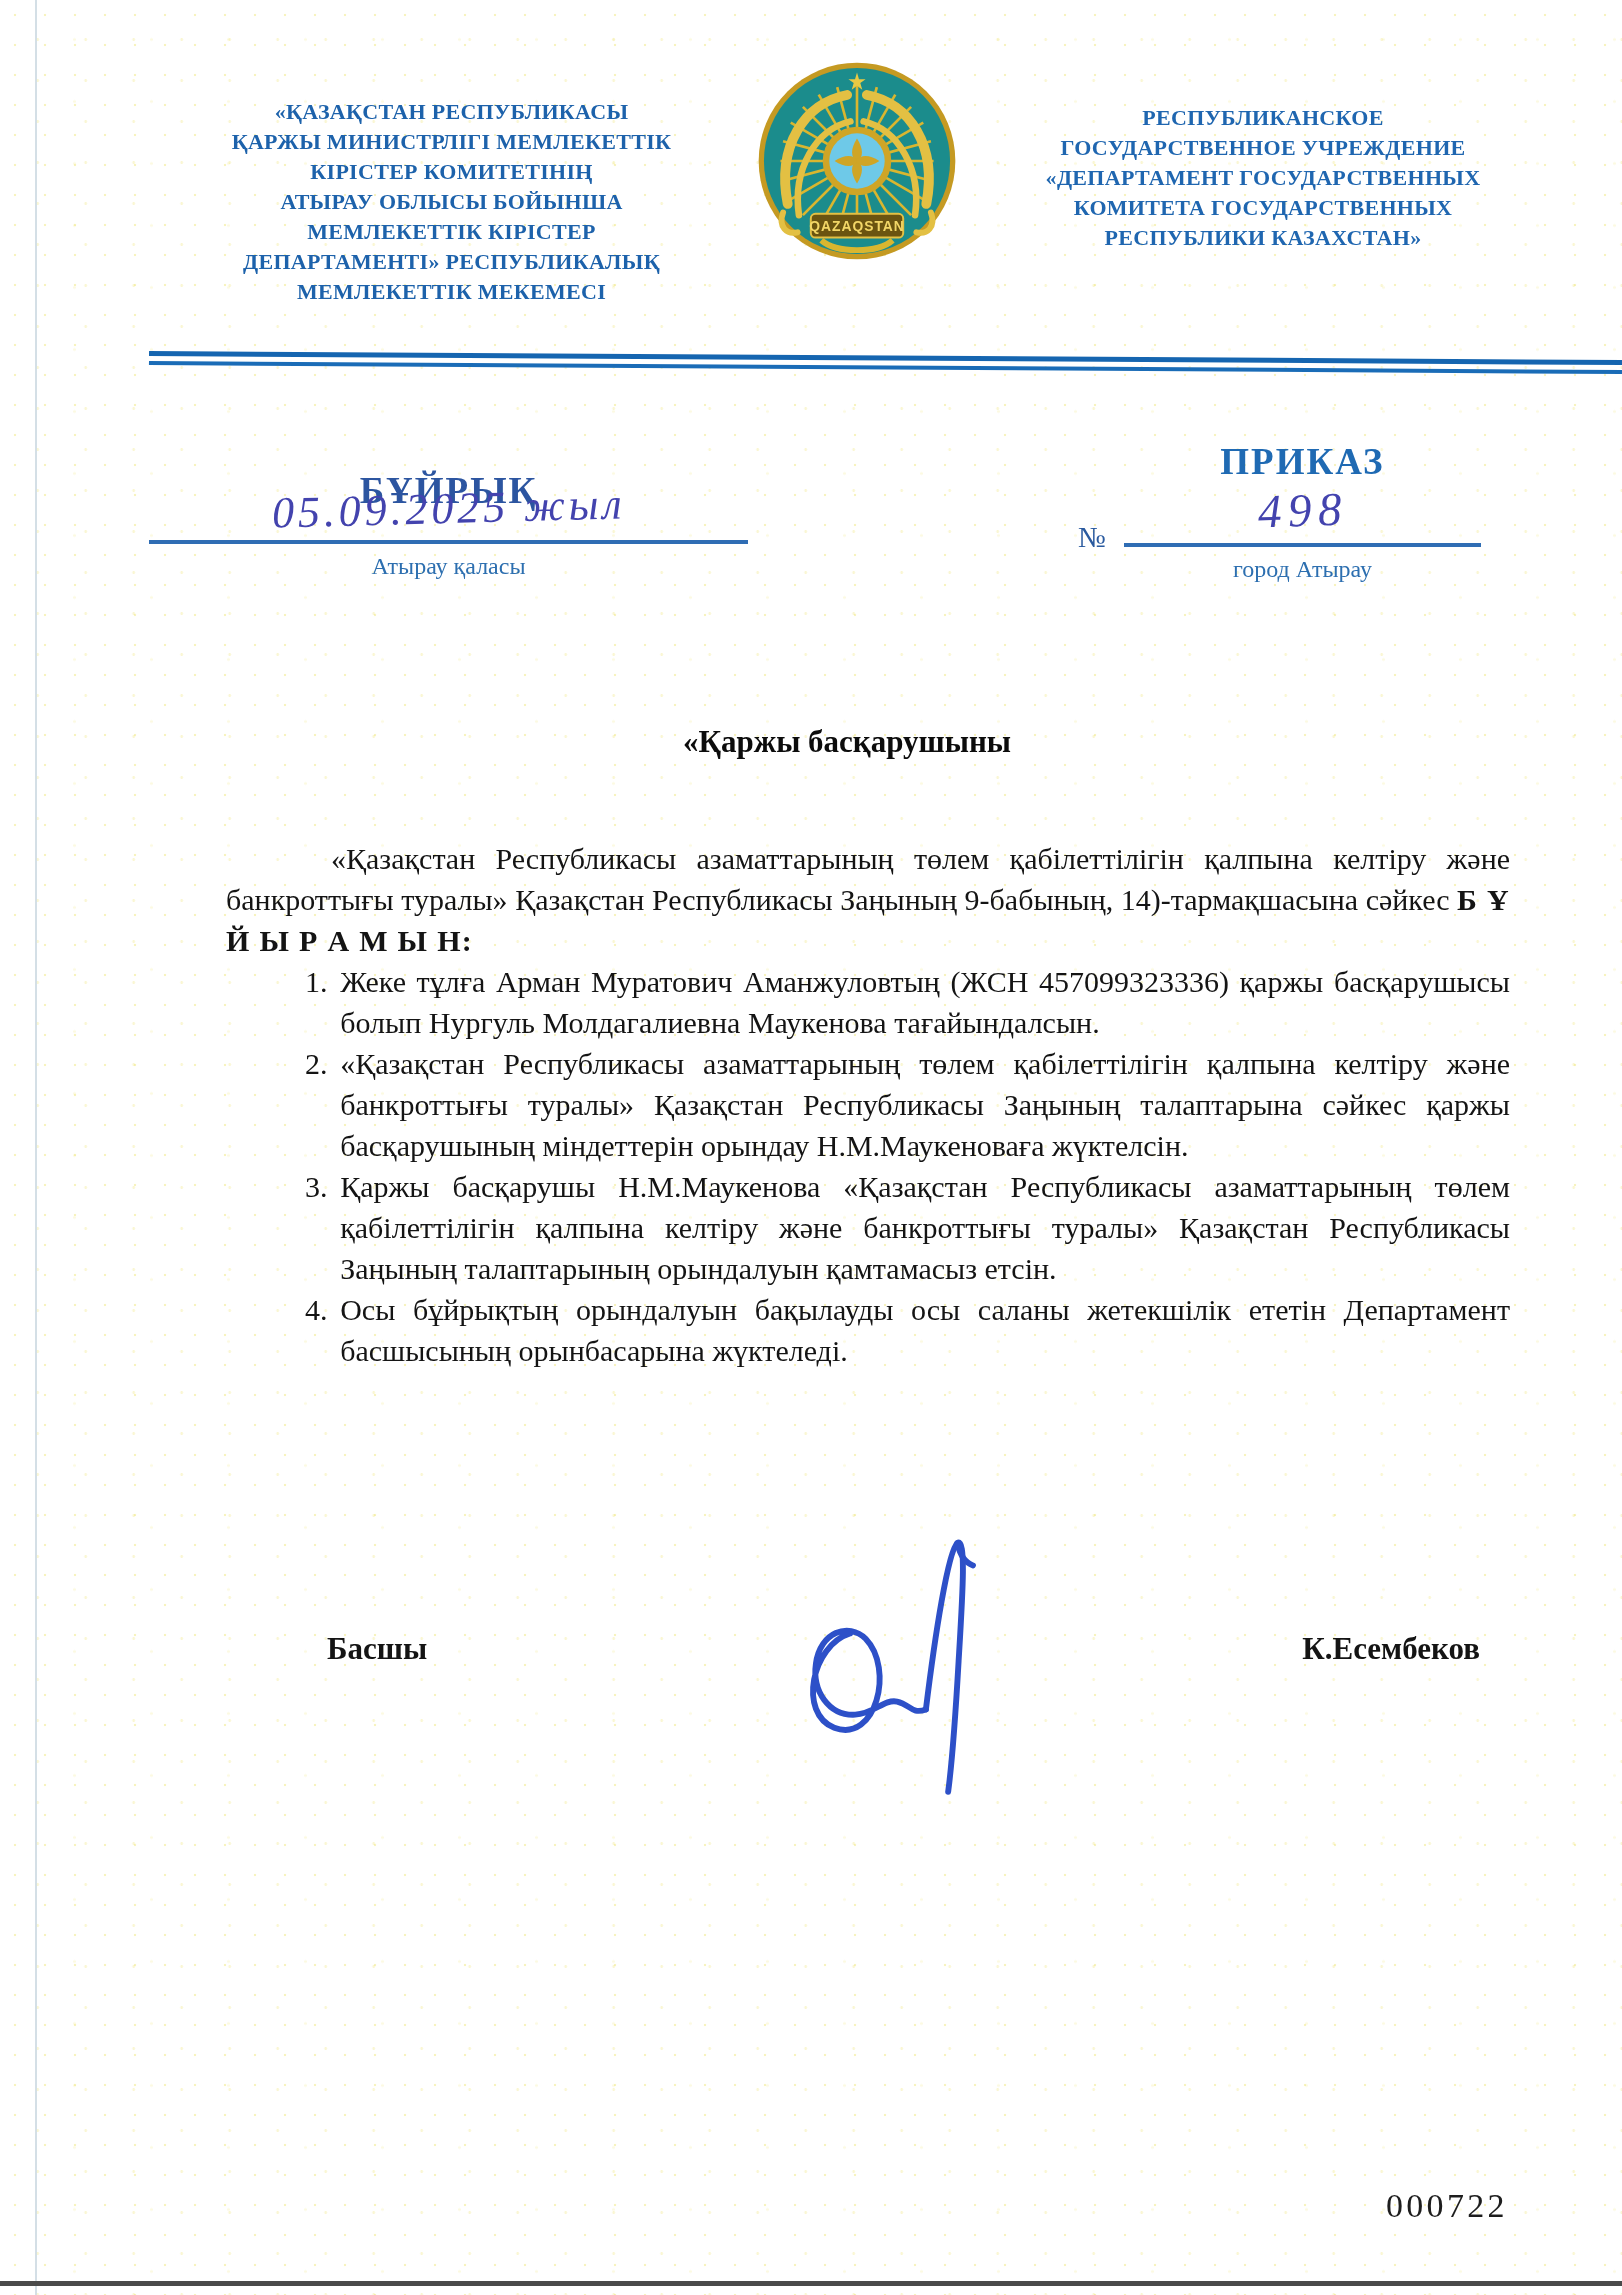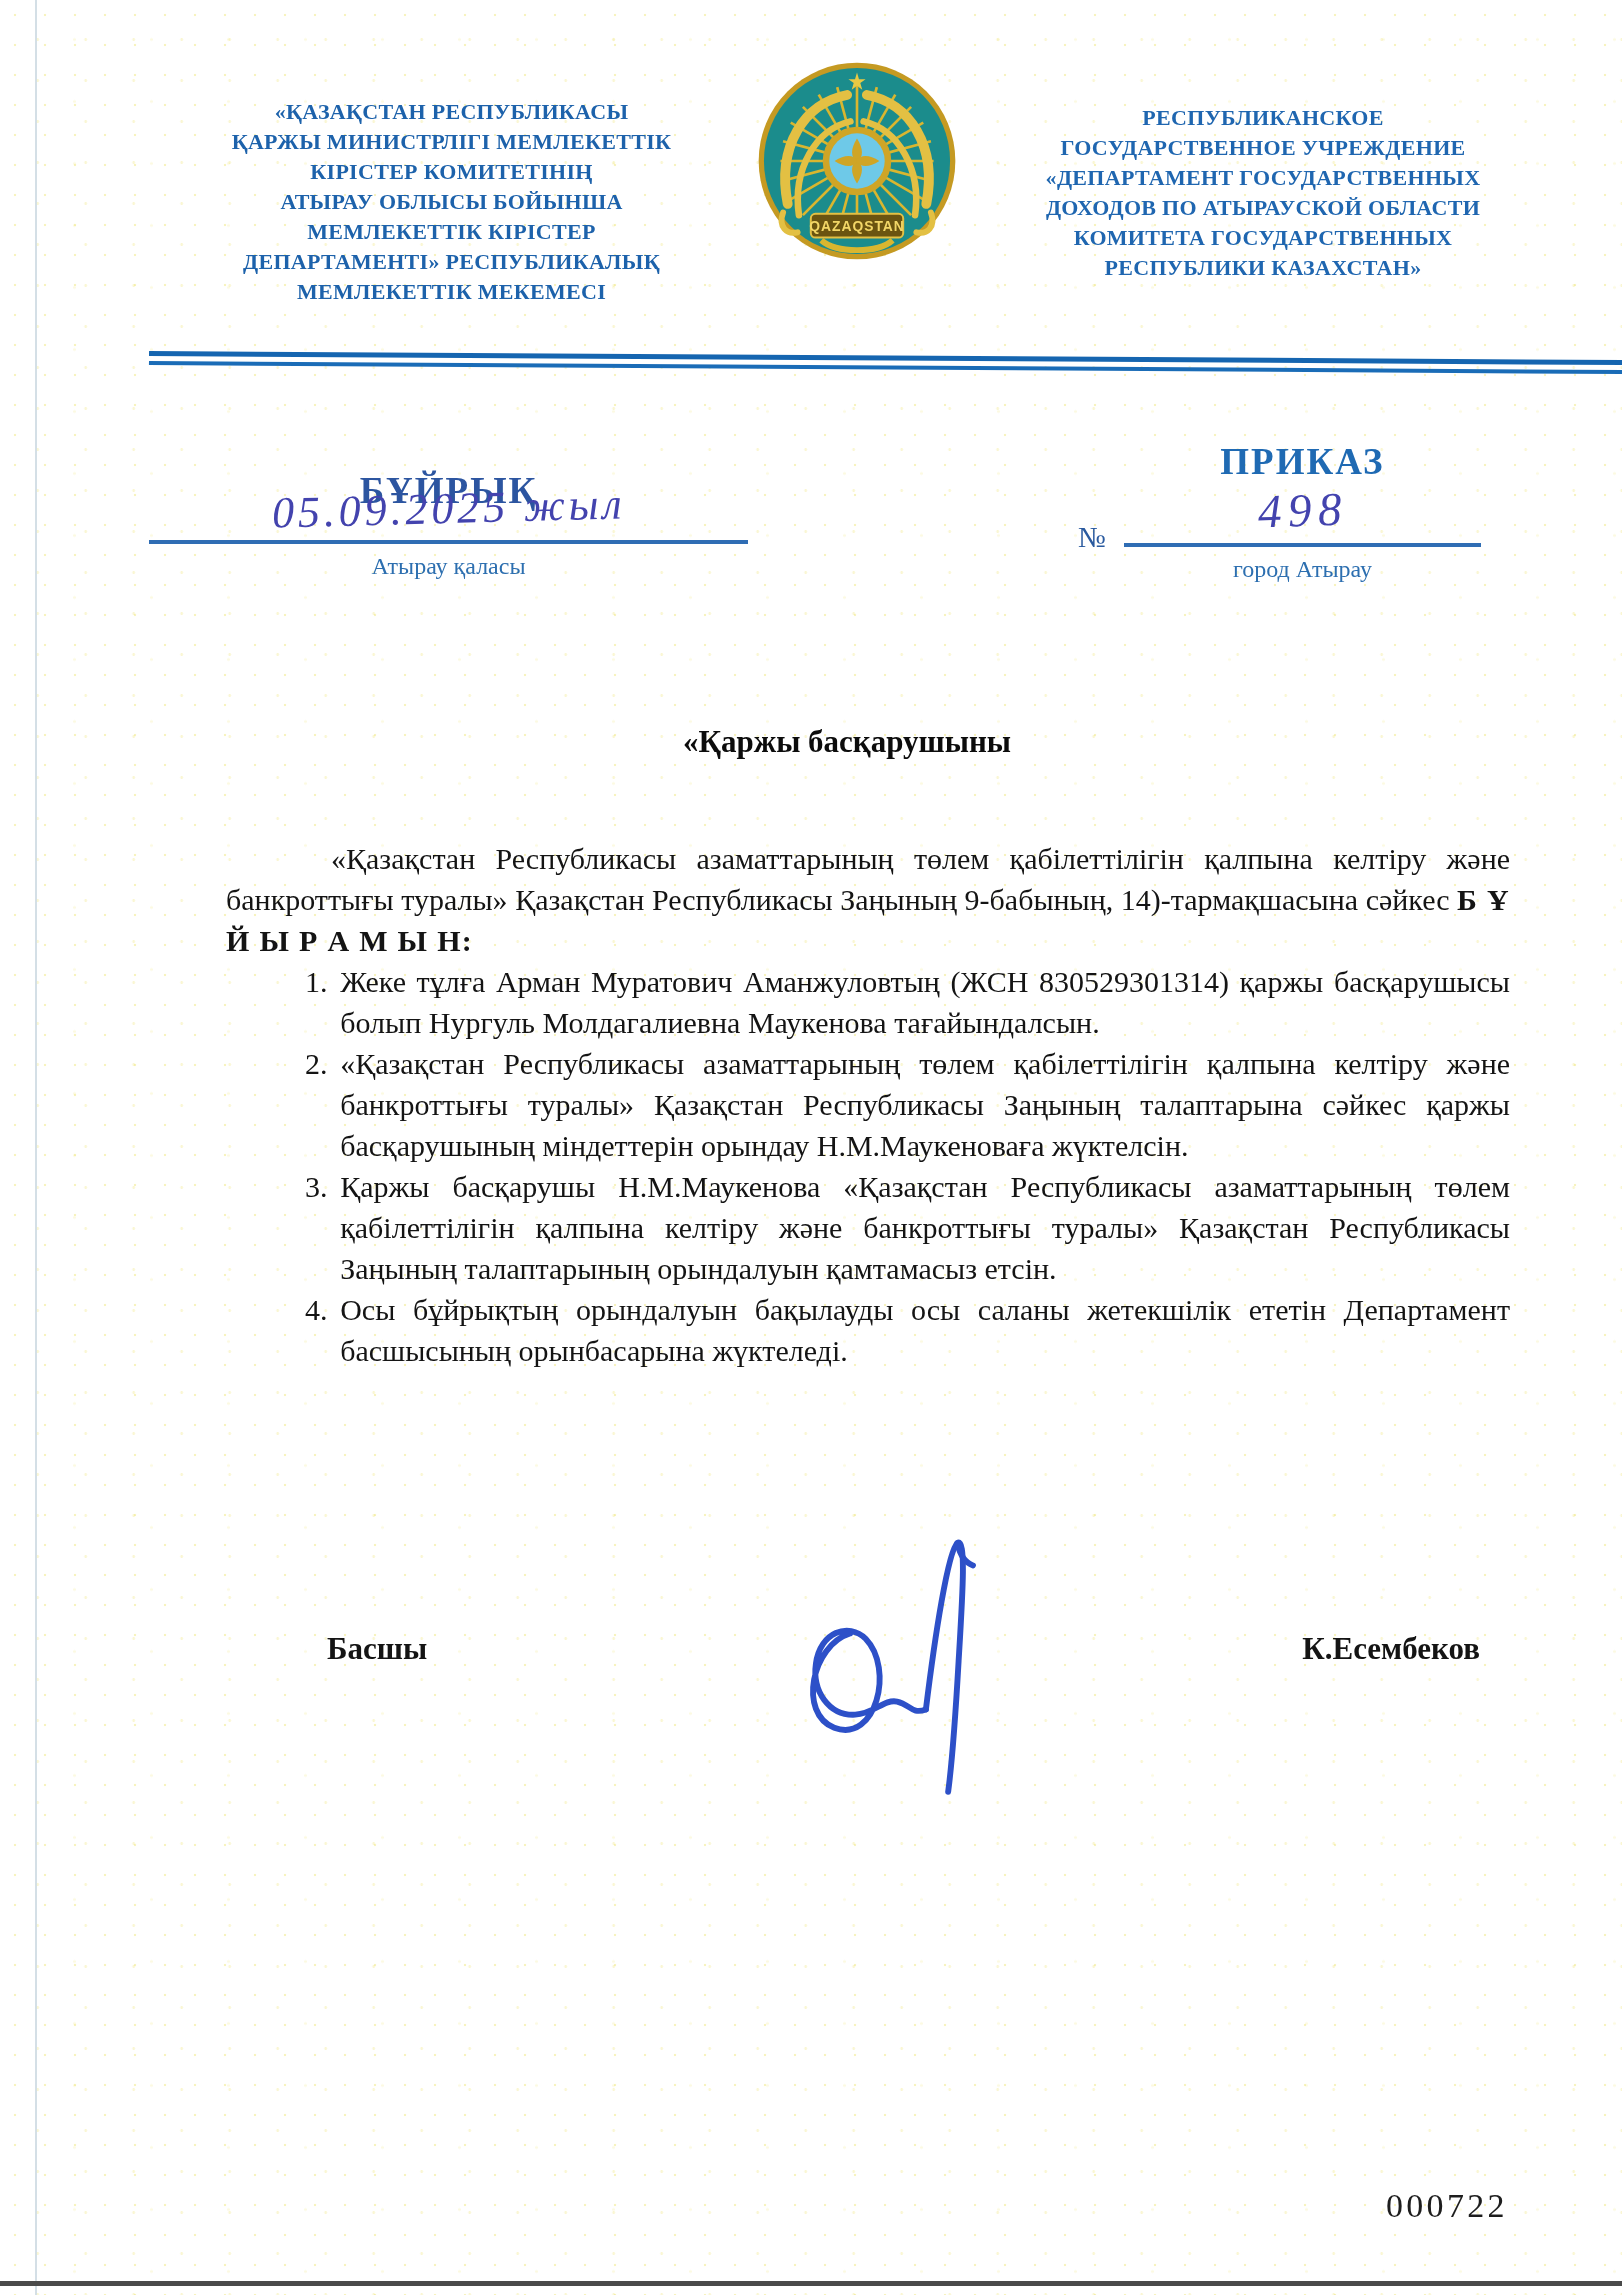--- a/index.html
+++ b/index.html
@@ -131,21 +131,20 @@
     <polygon fill="#e8c944" points="150,16 153,26 163,26 155,32 158,42 150,36 142,42 145,32 137,26 147,26"></polygon>
     <rect x="80" y="230" width="140" height="36" rx="7" fill="#6b5410" stroke="#e3c043" stroke-width="3"></rect>
     <text x="150" y="256" text-anchor="middle" font-family="Liberation Sans, sans-serif" font-size="21" font-weight="bold" fill="#f2d667" letter-spacing="1.5">QAZAQSTAN</text>
     <path d="M96,270 C118,290 182,290 204,270" stroke="#d9b62f" stroke-width="9" fill="none"></path>
   </svg>
 
   <div class="org org-right">
     <div>РЕСПУБЛИКАНСКОЕ</div>
     <div>ГОСУДАРСТВЕННОЕ УЧРЕЖДЕНИЕ</div>
     <div>«ДЕПАРТАМЕНТ ГОСУДАРСТВЕННЫХ</div>
-    <div>ДОХОДОВ ПО АТЫРАУСКОЙ ОБЛАСТИ</div>
     <div>КОМИТЕТА ГОСУДАРСТВЕННЫХ</div>
     <div>РЕСПУБЛИКИ КАЗАХСТАН»</div>
   </div>
 
   <div class="rule">
     <div></div>
       <div></div>
   </div>
 
   <div class="t-order t-kk">БҰЙРЫҚ</div>
@@ -164,21 +163,21 @@
     <div class="city">город Атырау</div>
   </div>
 
   <div class="subject">
     <div>«Қаржы басқарушыны</div>
   </div>
 
   <div class="bodytext">
     <p><span>«Қазақстан Республикасы азаматтарының төлем қабілеттілігін қалпына келтіру және банкроттығы туралы» Қазақстан Республикасы Заңының 9-бабының, 14)-тармақшасына сәйкес </span><span class="resolve">Б Ұ Й Ы Р А М Ы Н:</span></p>
     <ol>
-      <li>Жеке тұлға Арман Муратович Аманжуловтың (ЖСН 830529301314) қаржы басқарушысы болып Нургуль Молдагалиевна Маукенова тағайындалсын.</li>
+      <li>Жеке тұлға Арман Муратович Аманжуловтың (ЖСН 457099323336) қаржы басқарушысы болып Нургуль Молдагалиевна Маукенова тағайындалсын.</li>
       <li>«Қазақстан Республикасы азаматтарының төлем қабілеттілігін қалпына келтіру және банкроттығы туралы» Қазақстан Республикасы Заңының талаптарына сәйкес қаржы басқарушының міндеттерін орындау Н.М.Маукеноваға жүктелсін.</li>
       <li>Қаржы басқарушы Н.М.Маукенова «Қазақстан Республикасы азаматтарының төлем қабілеттілігін қалпына келтіру және банкроттығы туралы» Қазақстан Республикасы Заңының талаптарының орындалуын қамтамасыз етсін.</li>
       <li>Осы бұйрықтың орындалуын бақылауды осы саланы жетекшілік ететін Департамент басшысының орынбасарына жүктеледі.</li>
     </ol>
   </div>
 
   <div class="sig-label">Басшы</div>
   <svg class="sig-svg" viewBox="0 0 360 440">
     <g fill="none" stroke="#2d50c8" stroke-width="9" stroke-linecap="round" stroke-linejoin="round">
       <path d="M128,178 C70,196 48,300 104,322 C168,346 196,232 152,186 C126,160 82,176 76,224 C70,266 96,304 136,302 C166,300 180,278 200,282 C220,286 222,302 244,294"></path>

